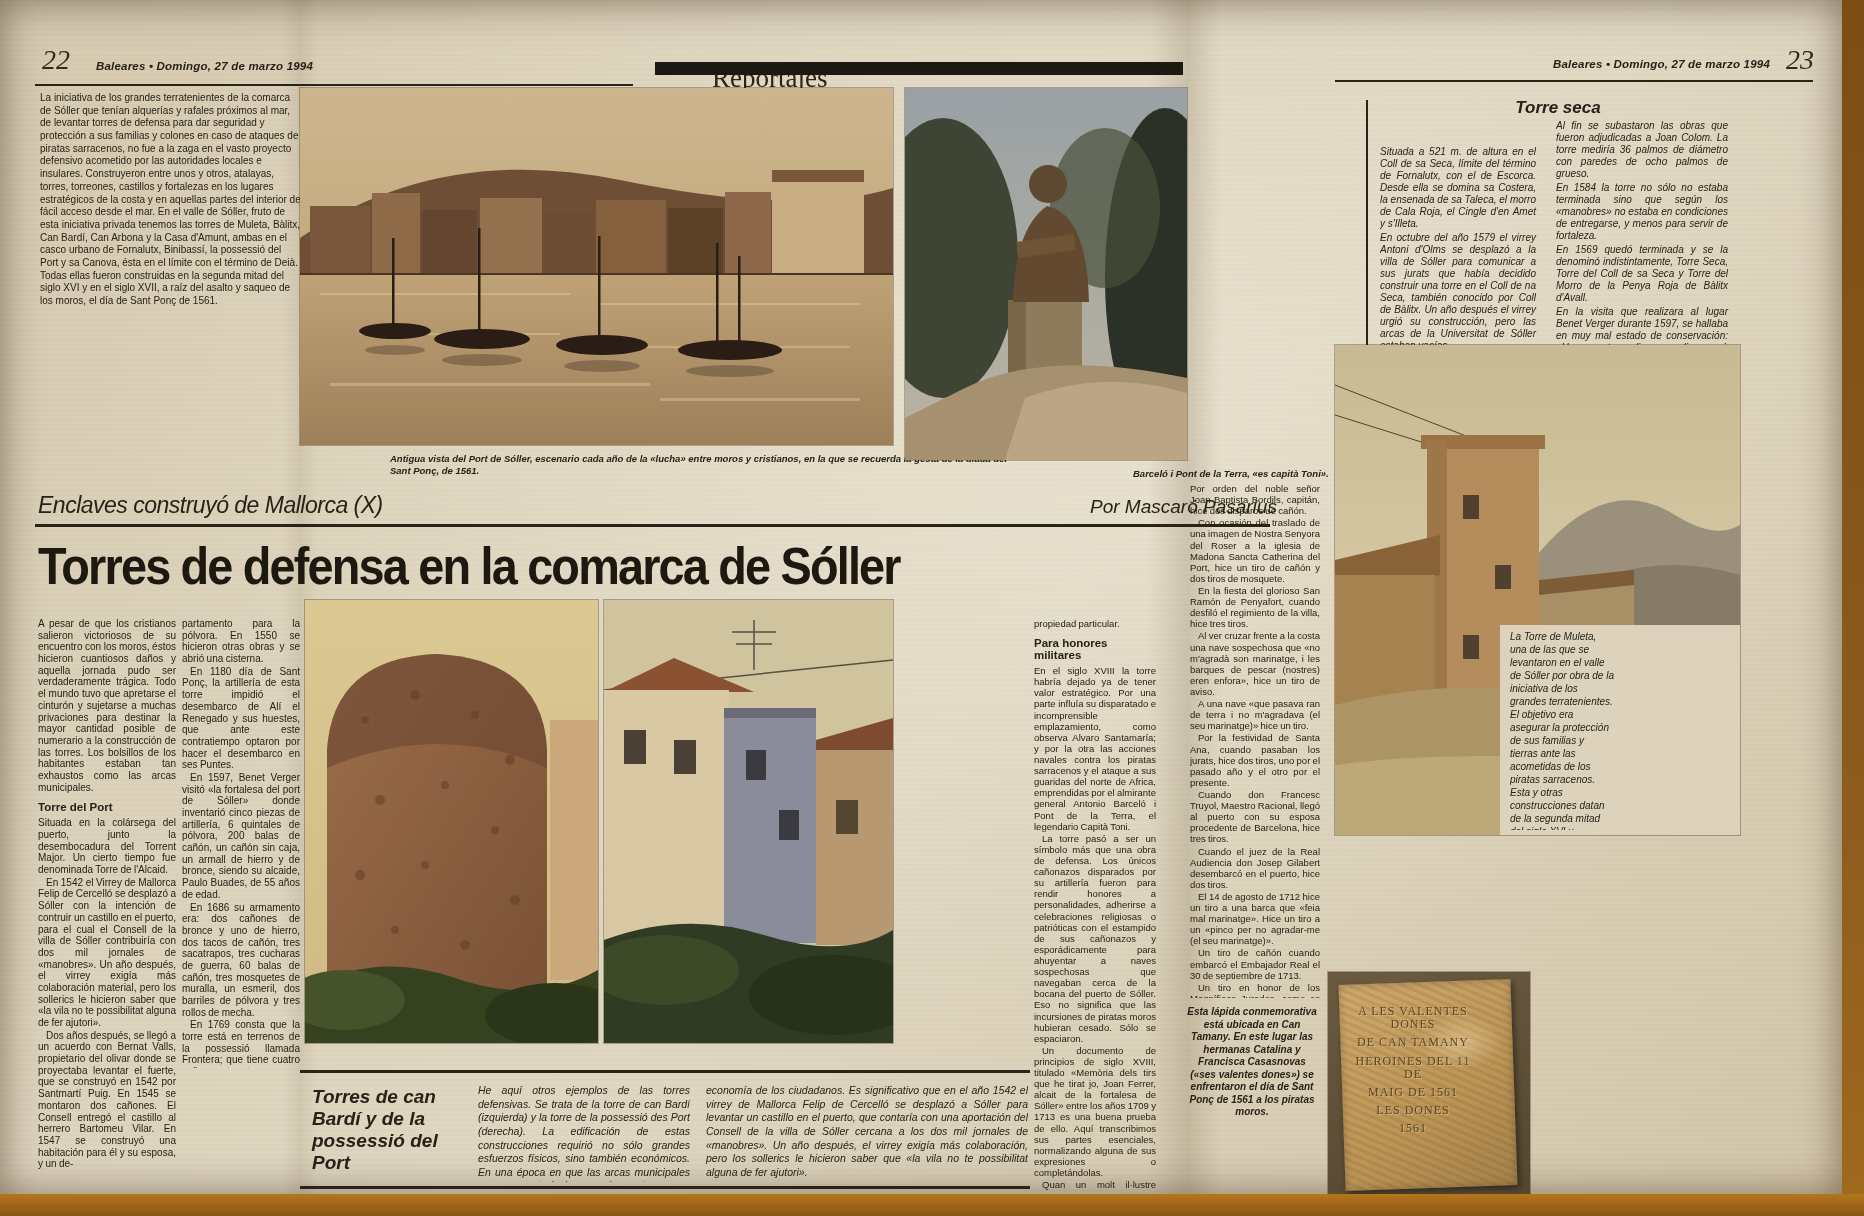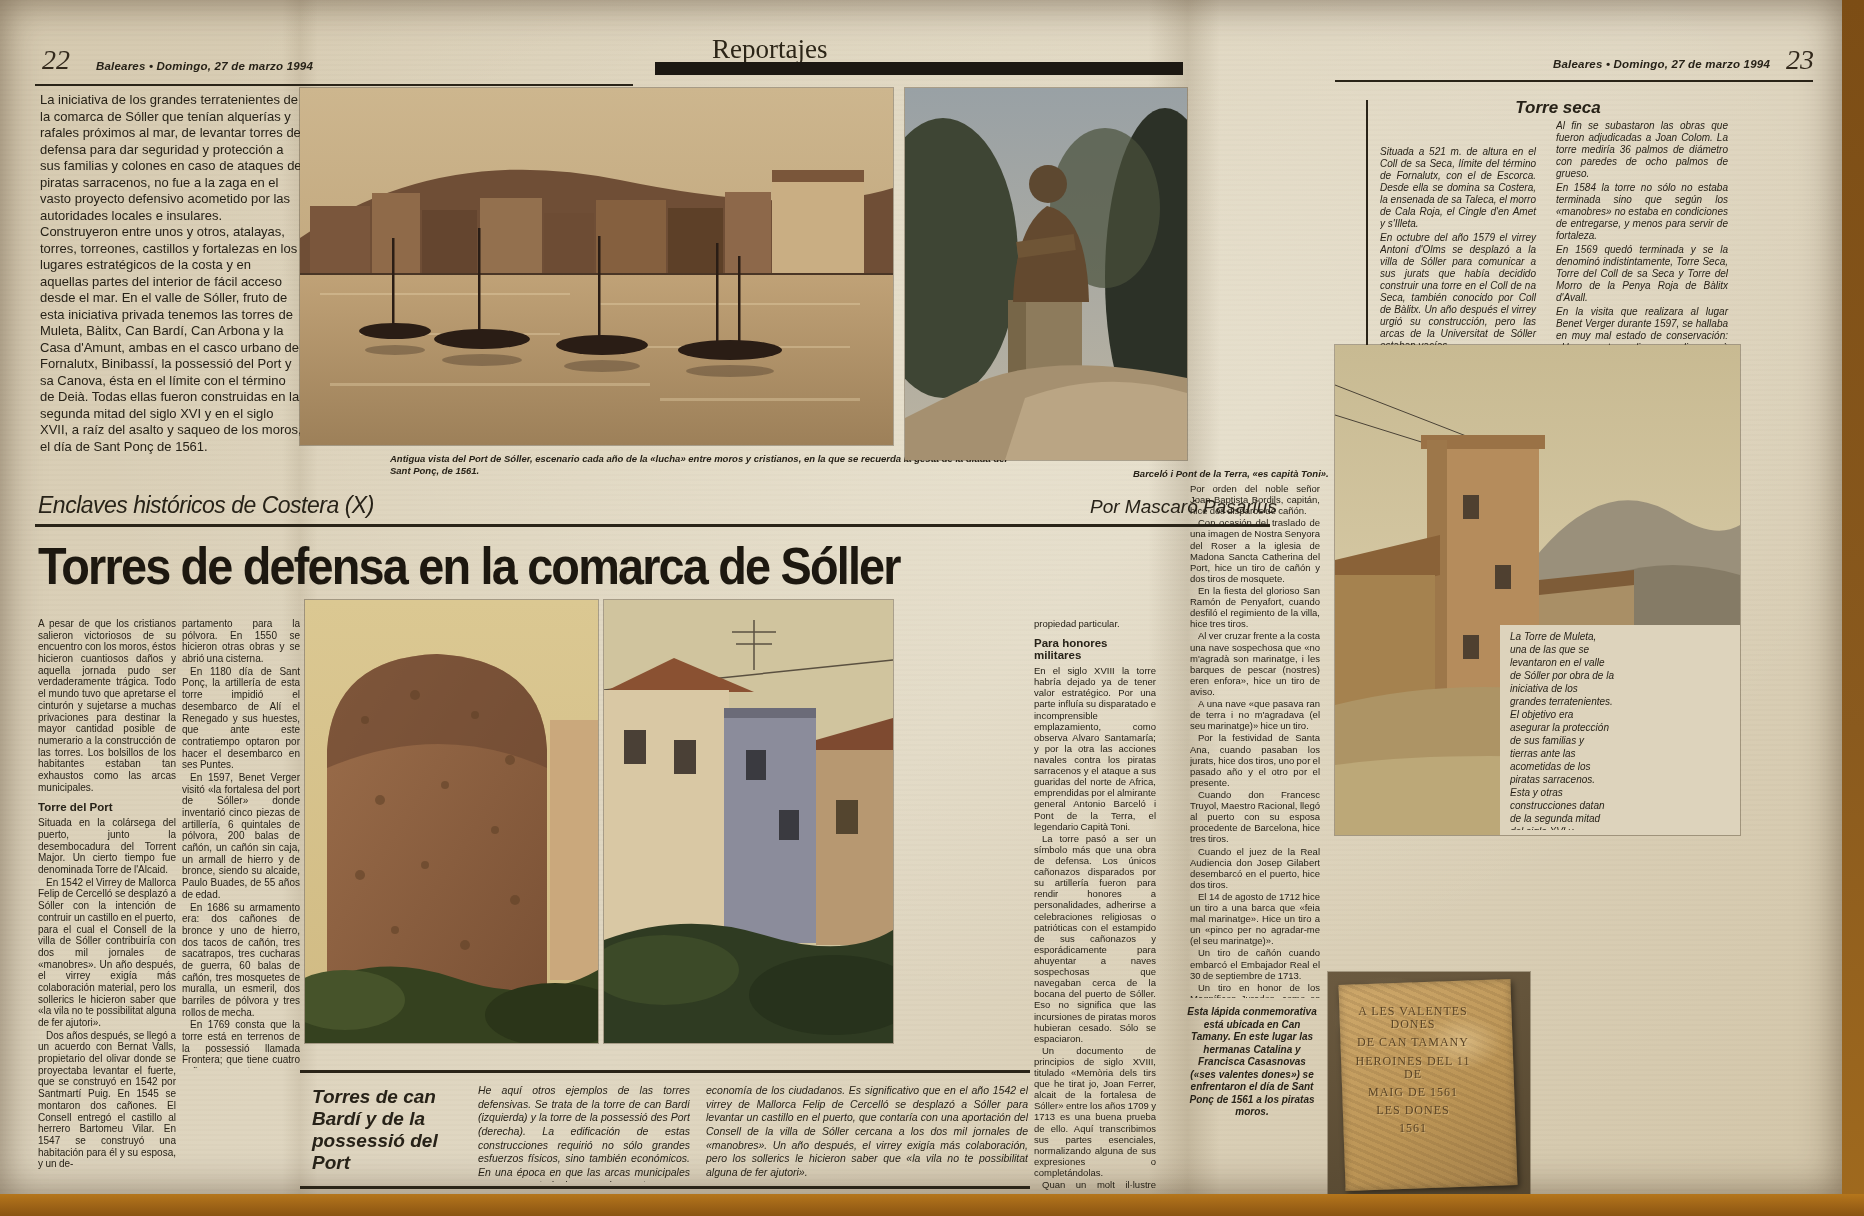--- a/index.html
+++ b/index.html
@@ -18,25 +18,25 @@
     background:linear-gradient(90deg,transparent,rgba(80,60,30,.16) 55%,transparent);}
   .crease-left{position:absolute;left:282px;top:0;width:36px;height:1196px;
     background:linear-gradient(90deg,transparent,rgba(80,60,30,.09),transparent);}
 
   .abs{position:absolute;}
   .rule{background:#2a2418;}
 
   
   .pageno{font-family:"Liberation Serif",serif;font-style:italic;font-size:28px;color:#33291c;}
   .masthead{font-size:11.5px;font-weight:bold;font-style:italic;letter-spacing:.2px;}
-  .section-title{font-family:"Liberation Serif",serif;font-size:27px;color:#2c2517;}
+  .section-title{font-family:"Liberation Serif",serif;font-size:27px;color:#2c2517;margin-top:29px;}
   .section-bar{background:#1c1812;}
 
   
-  .intro{width:262px;font-size:13px;line-height:1.27;height:366px;overflow:hidden;}
+  .intro{width:262px;font-size:10px;line-height:1.27;height:366px;overflow:hidden;}
   .kicker{font-size:23px;font-style:italic;letter-spacing:-.5px;}
   .byline{font-size:19px;font-style:italic;margin-left:32px;}
   .headline{font-size:52px;font-weight:bold;letter-spacing:-2px;white-space:nowrap;
     transform:scaleX(.9);transform-origin:left top;color:#1d1810;}
 
   
   .bodycol{font-size:10px;line-height:1.17;text-align:justify;overflow:hidden;word-spacing:-.4px;}
   .bodycol p{margin:0 0 1px 0;text-indent:8px;}
   .bodycol p:first-child{text-indent:0;}
   .colhead{font-size:11.5px;font-weight:bold;margin:7px 0 4px 0;}
@@ -175,21 +175,21 @@
       <p>En octubre del año 1579 el virrey Antoni d'Olms se desplazó a la villa de Sóller para comunicar a sus jurats que había decidido construir una torre en el Coll de na Seca, también conocido por Coll de Bàlitx. Un año después el virrey urgió su construcción, pero las arcas de la Universitat de Sóller estaban vacías.</p>
       <p>En 1581 el capitán mossèn Jeròni de Sant Johan no se cansaba de pedir que se construyera esta torre. Un año después, nueva insistencia del virrey sin resutados positivos. No había dinero.</p>
     </div>
   <div class="abs ts-col" style="left:1556px;top:120px;width:180px;height:228px;">
       <p>Al fin se subastaron las obras que fueron adjudicadas a Joan Colom. La torre mediría 36 palmos de diámetro con paredes de ocho palmos de grueso.</p>
       <p>En 1584 la torre no sólo no estaba terminada sino que según los «manobres» no estaba en condiciones de entregarse, y menos para servir de fortaleza.</p>
       <p>En 1569 quedó terminada y se la denominó indistintamente, Torre Seca, Torre del Coll de sa Seca y Torre del Morro de la Penya Roja de Bàlitx d'Avall.</p>
       <p>En la visita que realizara al lugar Benet Verger durante 1597, se hallaba en muy mal estado de conservación: «Ha menester —dice— amplir, perquè està buida i quant la vent furiós entra per baix de les penyes i la fa tremolar, de manera que no poden estar dedins per lo gran perill» (de que s'esbuqi).</p>
     </div>
 
-  <div class="abs kicker" style="left:38px;top:492px;">Enclaves históricos de Costera (X)</div>
+  <div class="abs kicker" style="left:38px;top:492px;">Enclaves construyó de Mallorca (X)</div>
   <div class="abs byline" style="left:1058px;top:496px;">Por Mascaró Pasarius</div>
   <div class="abs rule" style="left:35px;top:524px;width:1235px;height:2.5px;"></div>
   <div class="abs headline" style="left:38px;top:536px;">Torres de defensa en la comarca de Sóller</div>
 
   <div class="abs" style="left:38px;top:618px;width:138px;height:592px;overflow:hidden;">
     <div class="bodycol">
         <p>A pesar de que los cristianos salieron victoriosos de su encuentro con los moros, éstos hicieron cuantiosos daños y aquella jornada pudo ser verdaderamente trágica. Todo el mundo tuvo que apretarse el cinturón y sujetarse a muchas privaciones para destinar la mayor cantidad posible de numerario a la construcción de las torres. Los bolsillos de los habitantes estaban tan exhaustos como las arcas municipales.</p>
       </div>
     <div class="colhead">Torre del Port</div>
     <div class="bodycol">

